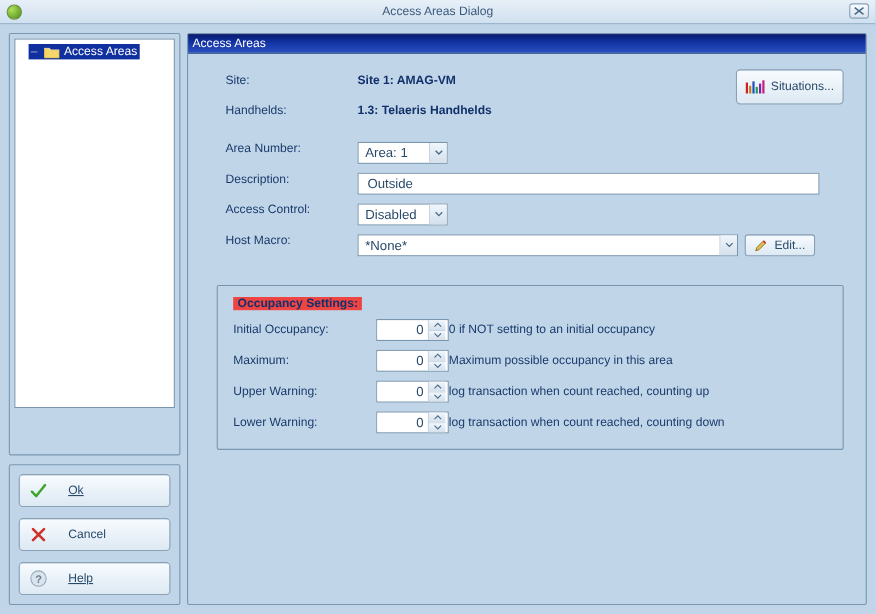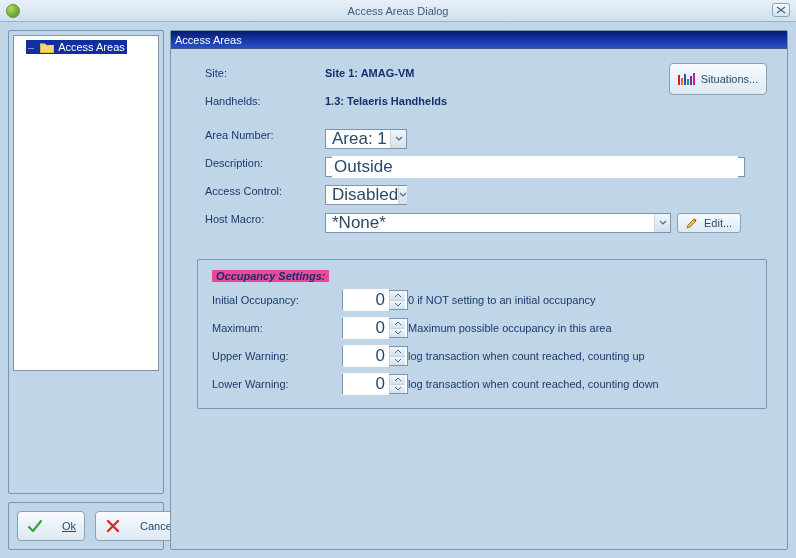--- a/index.html
+++ b/index.html
@@ -45,21 +45,21 @@
     display: flex; align-items: center; gap: 4px;
     background: #1030a0; color: #fff; padding: 1px 2px;
     font-size: 11px; width: max-content; margin-left: 10px;
   }
   .tree-item .dash { color: #aac; margin-right: 2px;}
   .tree-item .folder {
     width: 14px; height: 11px; display: inline-block;
   }
   .tree-item .folder svg { display:block; }
   .btn-stack { background: #c0d6e8; border: 1px solid #7a96af;
-    border-radius: 2px; padding: 8px 8px; display: flex; gap: 10px;}
+    border-radius: 2px; padding: 8px 8px; display: flex; flex-direction: column; gap: 10px;}
   .btn {
     height: 30px; border: 1px solid #8aa0b5; border-radius: 4px;
     background: linear-gradient(#f7fbff, #dde9f3);
     display: flex; align-items: center; cursor: pointer;
     padding: 0 8px; gap: 18px; color: #2a4a6a;
   }
   .btn .ico { width: 18px; height: 18px; display:flex; align-items:center; justify-content:center;}
   .btn .lbl { flex: 1; text-align: left; }
   .btn .lbl .u { text-decoration: underline; }
   
@@ -79,38 +79,38 @@
     height: 32px; width: 98px;
     border: 1px solid #8aa0b5; border-radius: 4px;
     background: linear-gradient(#f7fbff, #dde9f3);
     display: flex; align-items: center; justify-content: center;
     gap: 6px; cursor: pointer; color: #2a4a6a;
   }
   .situations .bars { display:flex; gap:1px; align-items:flex-end; height:12px;}
   .situations .bars span{ width:2px; display:inline-block;}
   .select, .input, .numspin {
     border: 1px solid #7a96af; background: #fff; height: 20px;
-    display: flex; align-items: center; font-size: 17px; color: #2a4a6a;
+    display: flex; align-items: center; font-size: 12px; color: #2a4a6a;
   }
   .select { padding: 0 0 0 6px; position: relative; }
   .select .caret {
     width: 16px; height: 100%; border-left: 1px solid #c8d4e0;
     background: linear-gradient(#f0f6fc, #d4e0ec);
     display:flex; align-items:center; justify-content:center;
     margin-left: auto;
   }
   .select .caret svg{ display:block;}
   .input { padding: 0 6px; }
   .input input { border: 0; outline: 0; width: 100%; font: inherit; color: inherit; }
   .fieldset {
     border: 1px solid #7a96af; border-radius: 2px; margin: 8px 20px 16px 26px;
     padding: 10px 14px 14px 14px;
   }
   .fieldset .legend { font-weight: bold; color:#12306a; margin: -18px 0 8px 0;
-    background: #ec4899; display:inline-block; padding: 0 4px; font-style: italic;}
+    background: #ef4444; display:inline-block; padding: 0 4px;}
   .chk { display: flex; align-items: center; gap: 6px; margin: 0 0 10px 2px;}
   .chk .box { width: 13px; height: 13px; background: #fff; border: 1px solid #7a96af; cursor:pointer;}
   .orow { display:flex; align-items:center; margin-bottom: 8px;}
   .orow .olabel { width: 130px; color:#1a3a6c;}
   .numspin { width: 66px; padding:0; }
   .numspin input { border:0; outline:0; width: 46px; text-align: right; padding-right:4px;
     font: inherit; color: inherit;}
   .numspin .spins { width:16px; border-left:1px solid #c8d4e0; display:flex; flex-direction:column; height:100%;}
   .numspin .spins div{ flex:1; background:linear-gradient(#f0f6fc,#d4e0ec);
     display:flex; align-items:center; justify-content:center; cursor:pointer;}

